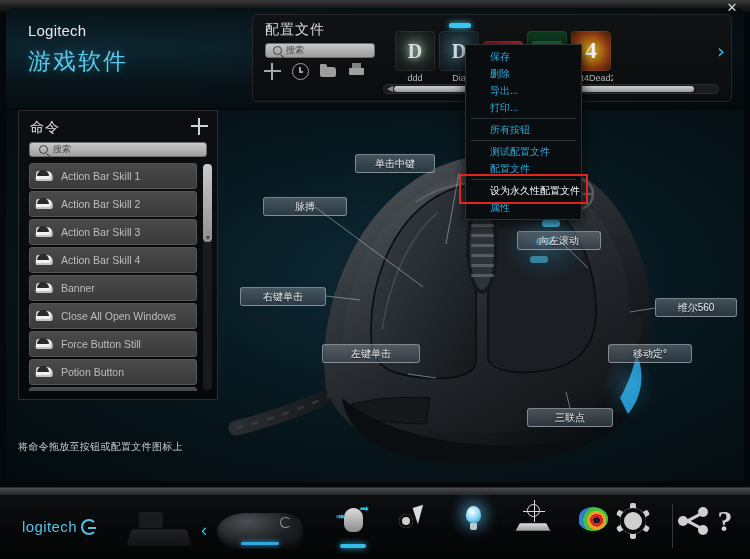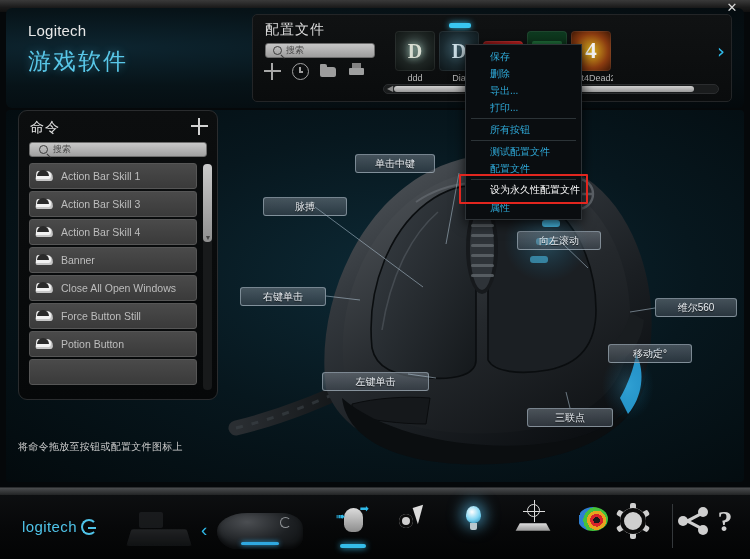--- a/index.html
+++ b/index.html
@@ -104,21 +104,21 @@
 
   
   .stage{ position:absolute; left:6px; top:110px; width:738px; height:372px;
           background:radial-gradient(ellipse at 55% 45%, #0d2a36 0%, #07171e 50%, #030a0d 100%);
           border-radius:4px; overflow:hidden; }
   .mouse-img{ position:absolute; left:170px; top:-12px; width:560px; height:400px; }
 
   
   .cmds{
     position:absolute; left:18px; top:110px; width:200px; height:290px;
-    background:linear-gradient(#0c0e0f,#060809); border:1px solid #2a2c2e; border-radius:9px;
+    background:linear-gradient(#0c0e0f,#060809); border:1px solid #2a2c2e; border-radius:0;
   }
   .cmds-hd{ position:absolute; left:11px; top:8px; color:#e2e2e2; font-size:14px; letter-spacing:1px; }
   .cmds-add{ position:absolute; right:9px; top:7px; width:17px; height:17px; cursor:pointer; }
   .cmds-add:before,.cmds-add:after{ content:""; position:absolute; background:#d2d2d2; }
   .cmds-add:before{ left:7px; top:0; width:2px; height:17px; }
   .cmds-add:after{ left:0; top:7px; width:17px; height:2px; }
   .csearch{
     position:absolute; left:10px; top:31px; width:178px; height:15px;
     background:linear-gradient(#c8c8c8,#a0a0a0); border:1px solid #6e6e6e; border-radius:3px;
     display:flex; align-items:center; padding:0 4px;
@@ -162,21 +162,21 @@
   .ctx{
     position:absolute; left:465px; top:44px; width:117px;
     background:#0a0d10; border:1px solid #2d3236; z-index:50;
     box-shadow:0 3px 12px rgba(0,0,0,.8);
     padding:3px 0;
   }
   .ctx .mi{
     position:relative; height:17px; line-height:17px; padding:0 10px 0 24px;
     color:#2fa9d8; font-size:10px; cursor:pointer; white-space:nowrap;
   }
-  .ctx .mi.white{ color:#ffffff;font-family:Liberation Mono, monospace; }
+  .ctx .mi.white{ color:#ffffff; }
   .ctx .sep{ height:1px; margin:2px 5px; background:#2c3337; }
   .ctx-hl{
     position:absolute; left:459px; top:174px; width:129px; height:30px;
     border:2px solid #e2261f; z-index:55; pointer-events:none; border-radius:1px;
   }
 
   
   .botbar{ position:absolute; left:0; bottom:0; width:750px; height:72px;
            background:linear-gradient(#0e1012,#070809 55%,#030404); border-top:1px solid #2a2c2e; }
   .botbar:before{ content:""; position:absolute; left:0; top:0; width:750px; height:7px;
@@ -394,36 +394,40 @@
       <path d="M570 408 L566 392"></path>
     </g>
   </svg>
 
   <div class="callout" style="left:355px;top:154px;width:80px">单击中键</div>
   <div class="callout" style="left:263px;top:197px;width:84px">脉搏</div>
   <div class="callout" style="left:240px;top:287px;width:86px">右键单击</div>
   <div class="callout" style="left:517px;top:231px;width:84px">向左滚动</div>
   <div class="callout" style="left:655px;top:298px;width:82px">维尔560</div>
   <div class="callout" style="left:608px;top:344px;width:84px">移动定°</div>
-  <div class="callout" style="left:322px;top:372px;width:107px">左键单击</div>
+  <div class="callout" style="left:322px;top:344px;width:98px">左键单击</div>
   <div class="callout" style="left:527px;top:408px;width:86px">三联点</div>
 
   <div class="cmds">
     <div class="cmds-hd">命令</div>
     <div class="cmds-add"></div>
 
     <div class="csearch">
       <span class="mag"></span>
       <span>搜索</span>
     </div>
 
     <div class="clist">
       <div class="crow">
           <span class="gi"></span>
           <span class="lbl">Action Bar Skill 1</span>
+        </div>
+      <div class="crow">
+          <span class="gi"></span>
+          <span class="lbl">Action Bar Skill 2</span>
         </div>
       <div class="crow">
           <span class="gi"></span>
           <span class="lbl">Action Bar Skill 3</span>
         </div>
       <div class="crow">
           <span class="gi"></span>
           <span class="lbl">Action Bar Skill 4</span>
         </div>
       <div class="crow">

